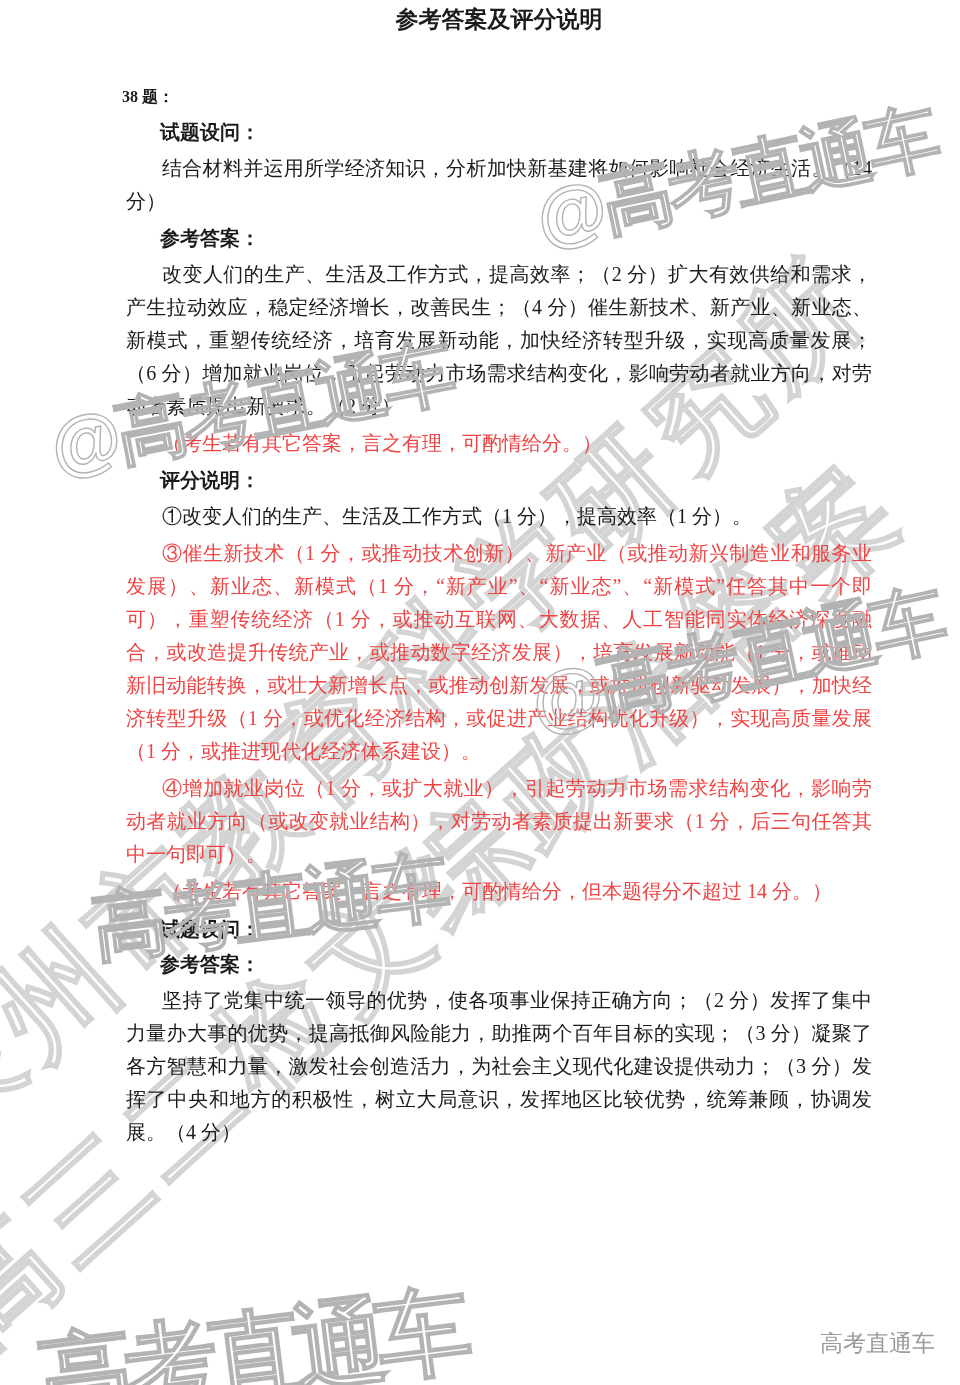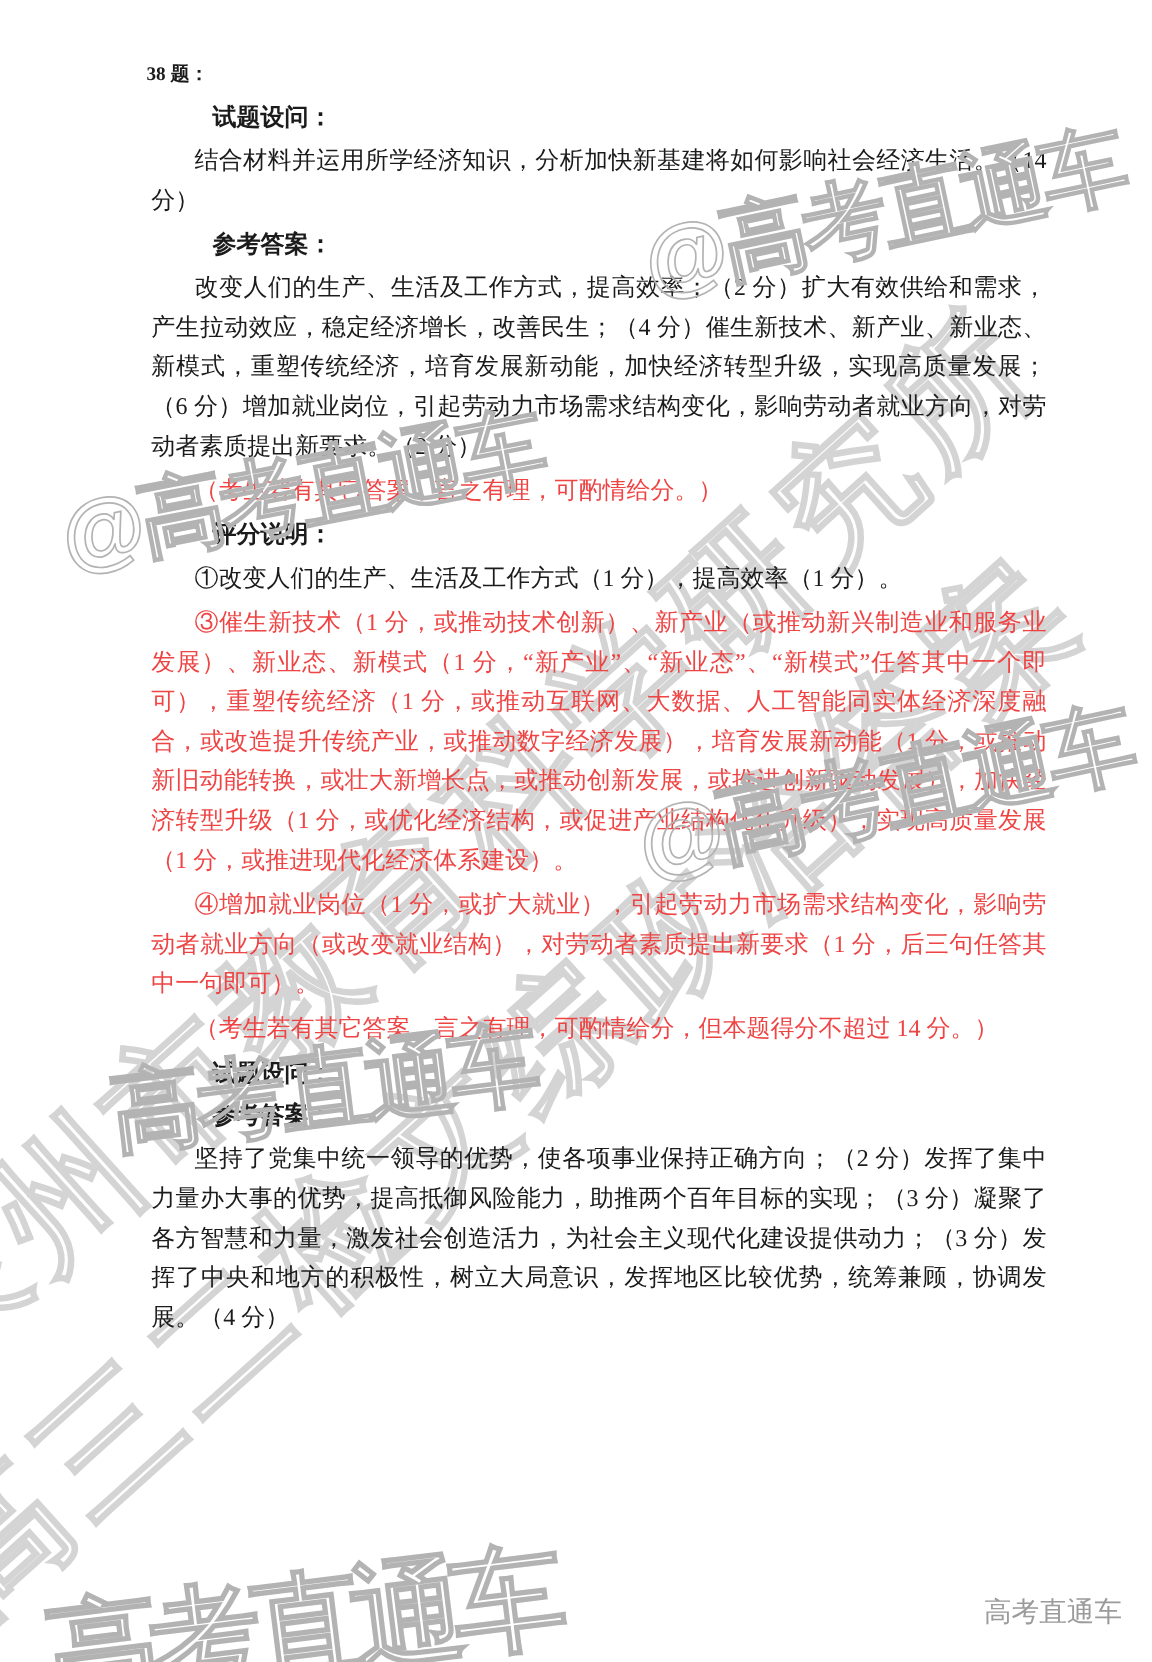--- a/index.html
+++ b/index.html
@@ -29,21 +29,21 @@
     font-size:23px;line-height:28px;
     font-weight:bold;
   }
   .q-label{
     font-size:16px;line-height:32px;
     font-weight:bold;
   }
   .q-label.first{margin-top:47px;}
   .q-label.second{margin-top:59px;}
   .sec-heading{
-    margin-left:55px;
+    margin-left:38px;
     font-size:20px;line-height:32px;
     font-weight:bold;
   }
   p.body{
     margin:4px;
     font-size:20px;line-height:33px;
     text-indent:36px;
     text-align:justify;
   }
   p.body.kai{color:#ef4444;}
@@ -95,20 +95,21 @@
   <div class="wm wm-huge wm-h2">高三二检文综政治答案</div>
 
   <div class="wm wm-a">@高考直通车</div>
   <div class="wm wm-b">@高考直通车</div>
   <div class="wm wm-c">@高考直通车</div>
   <div class="wm wm-d">高考直通车</div>
   <div class="wm wm-e">高考直通车</div>
 
   <div class="content">
 
+    <div class="doc-subtitle">参考答案及评分说明</div>
 
     <div class="q-label first">38 题：</div>
 
     <div class="sec-heading mt3">试题设问：</div>
     <p class="body mt0">结合材料并运用所学经济知识，分析加快新基建将如何影响社会经济生活。（14 分）</p>
 
     <div class="sec-heading mt0">参考答案：</div>
     <p class="body mt4">改变人们的生产、生活及工作方式，提高效率；（2 分）扩大有效供给和需求，产生拉动效应，稳定经济增长，改善民生；（4 分）催生新技术、新产业、新业态、新模式，重塑传统经济，培育发展新动能，加快经济转型升级，实现高质量发展；（6 分）增加就业岗位，引起劳动力市场需求结构变化，影响劳动者就业方向，对劳动者素质提出新要求。（2 分）</p>
     <p class="body kai mt3">（考生若有其它答案，言之有理，可酌情给分。）</p>
 

